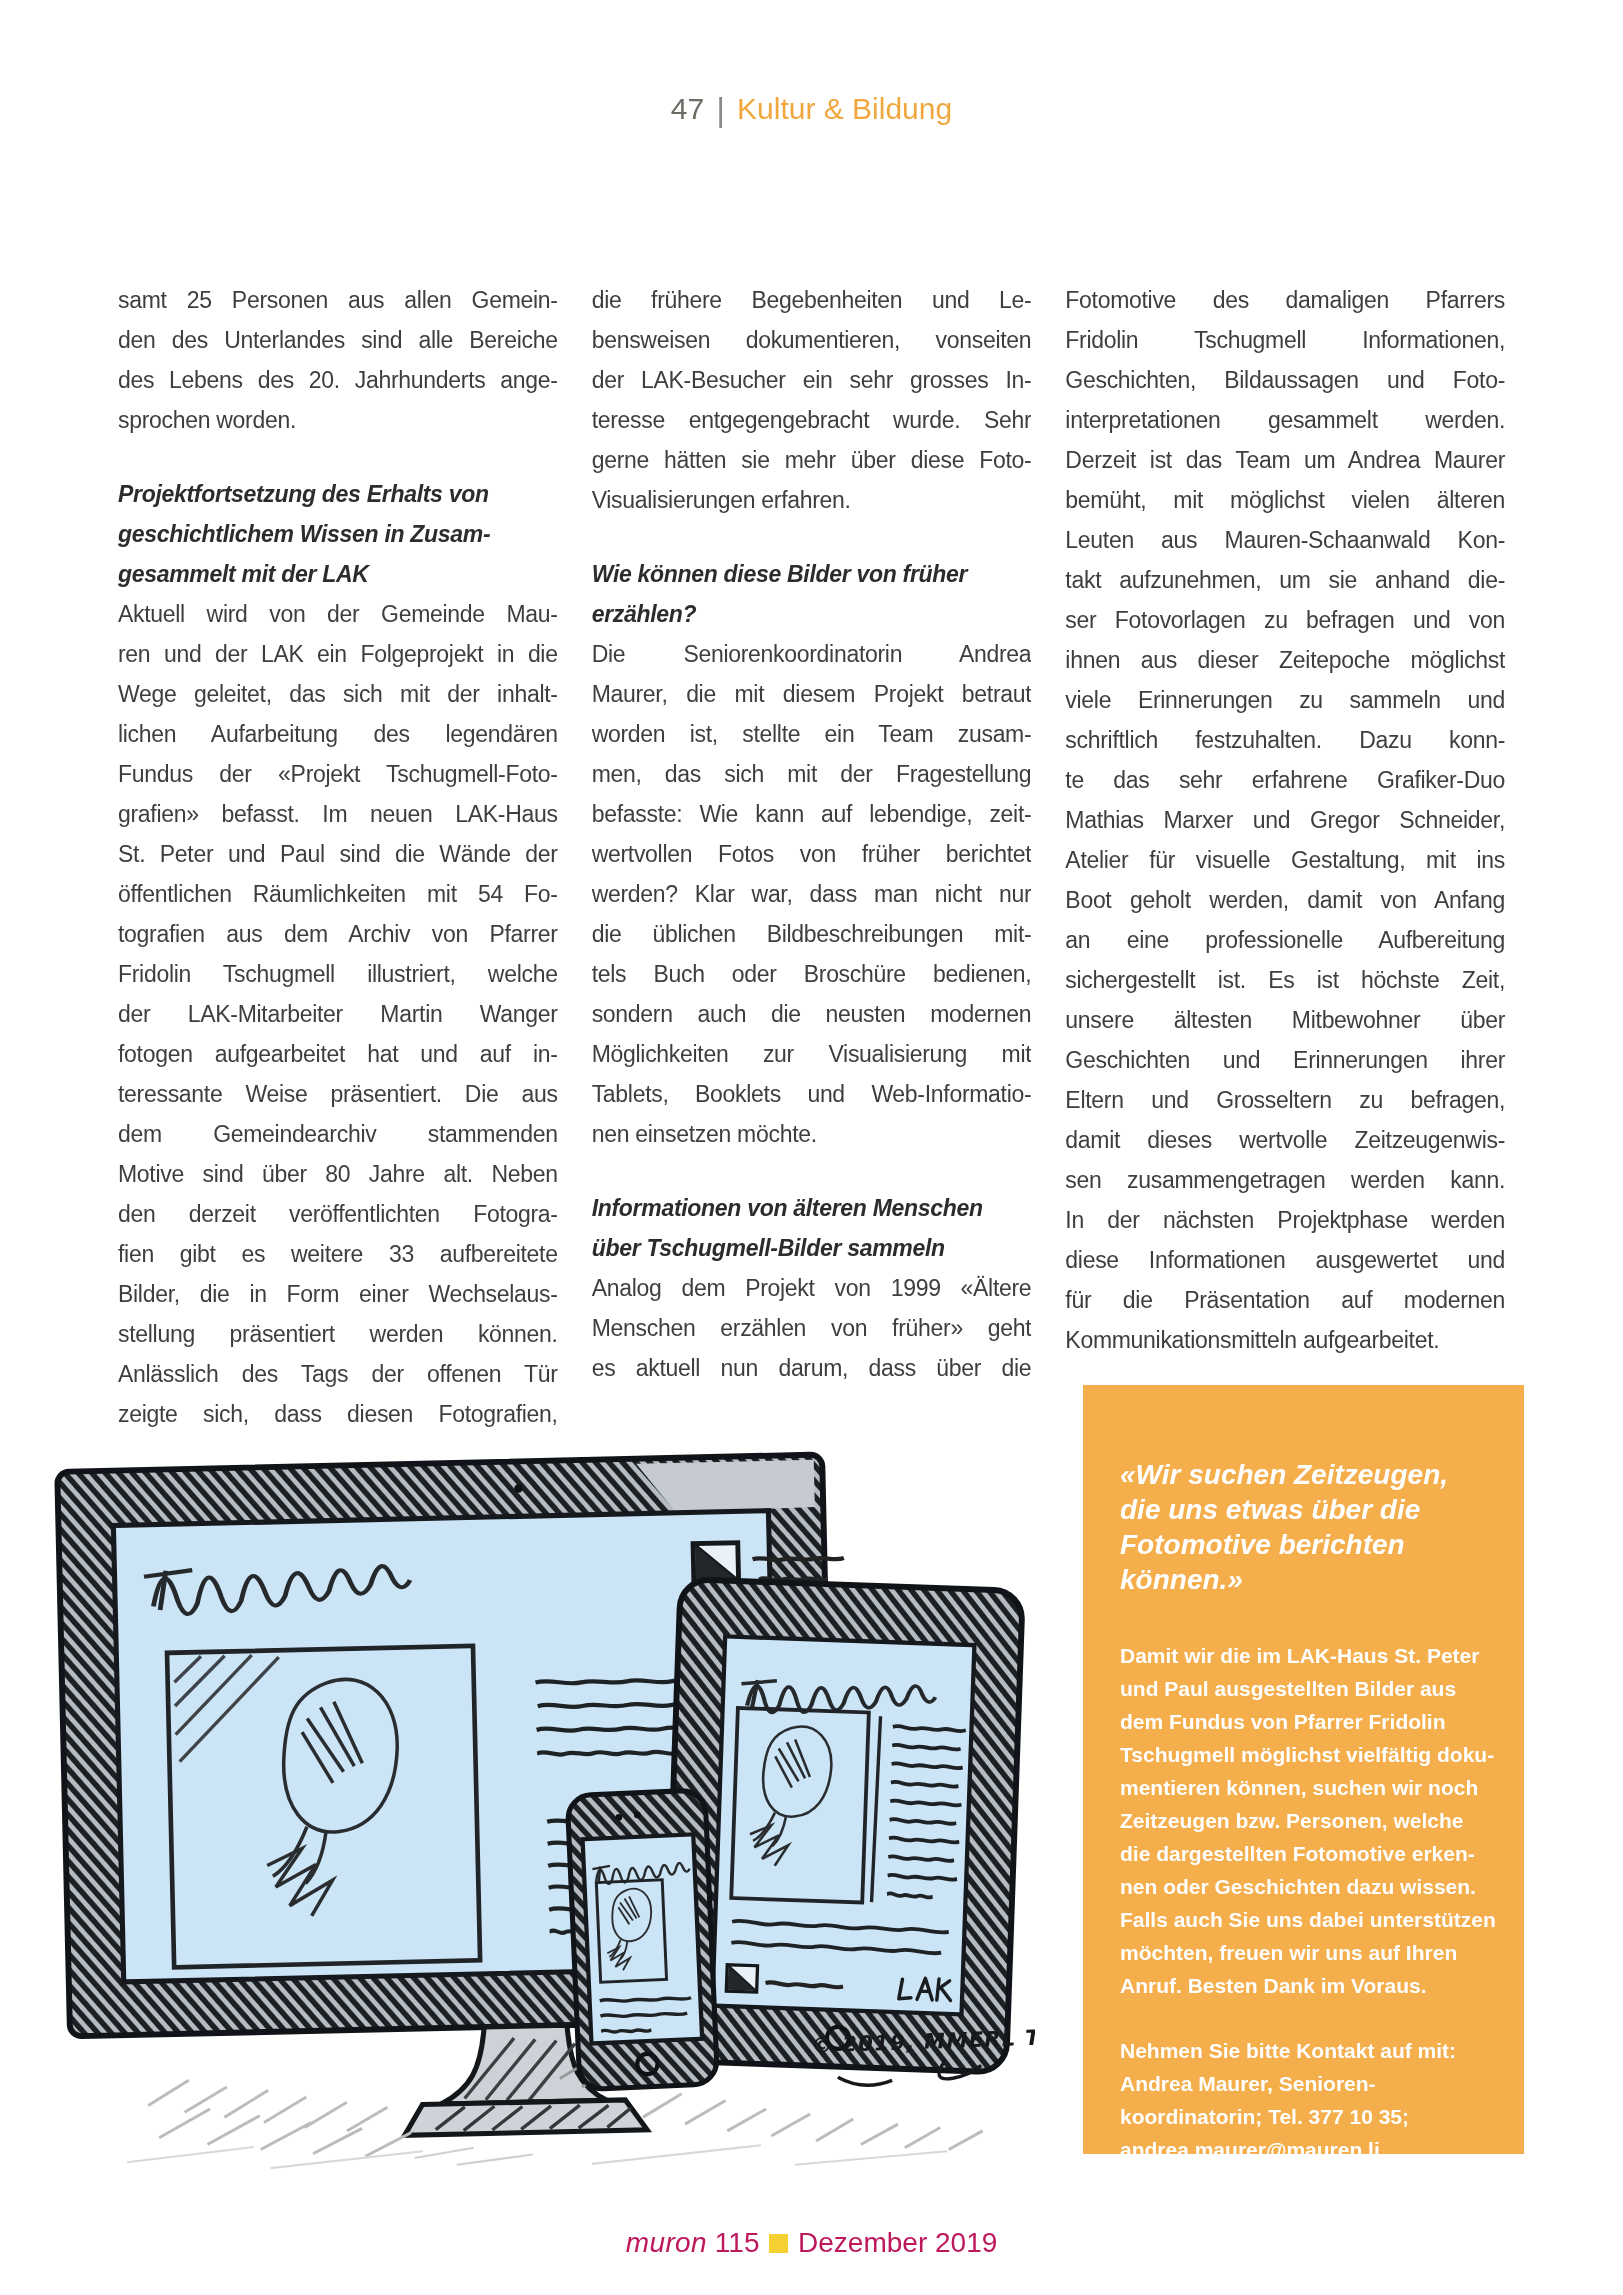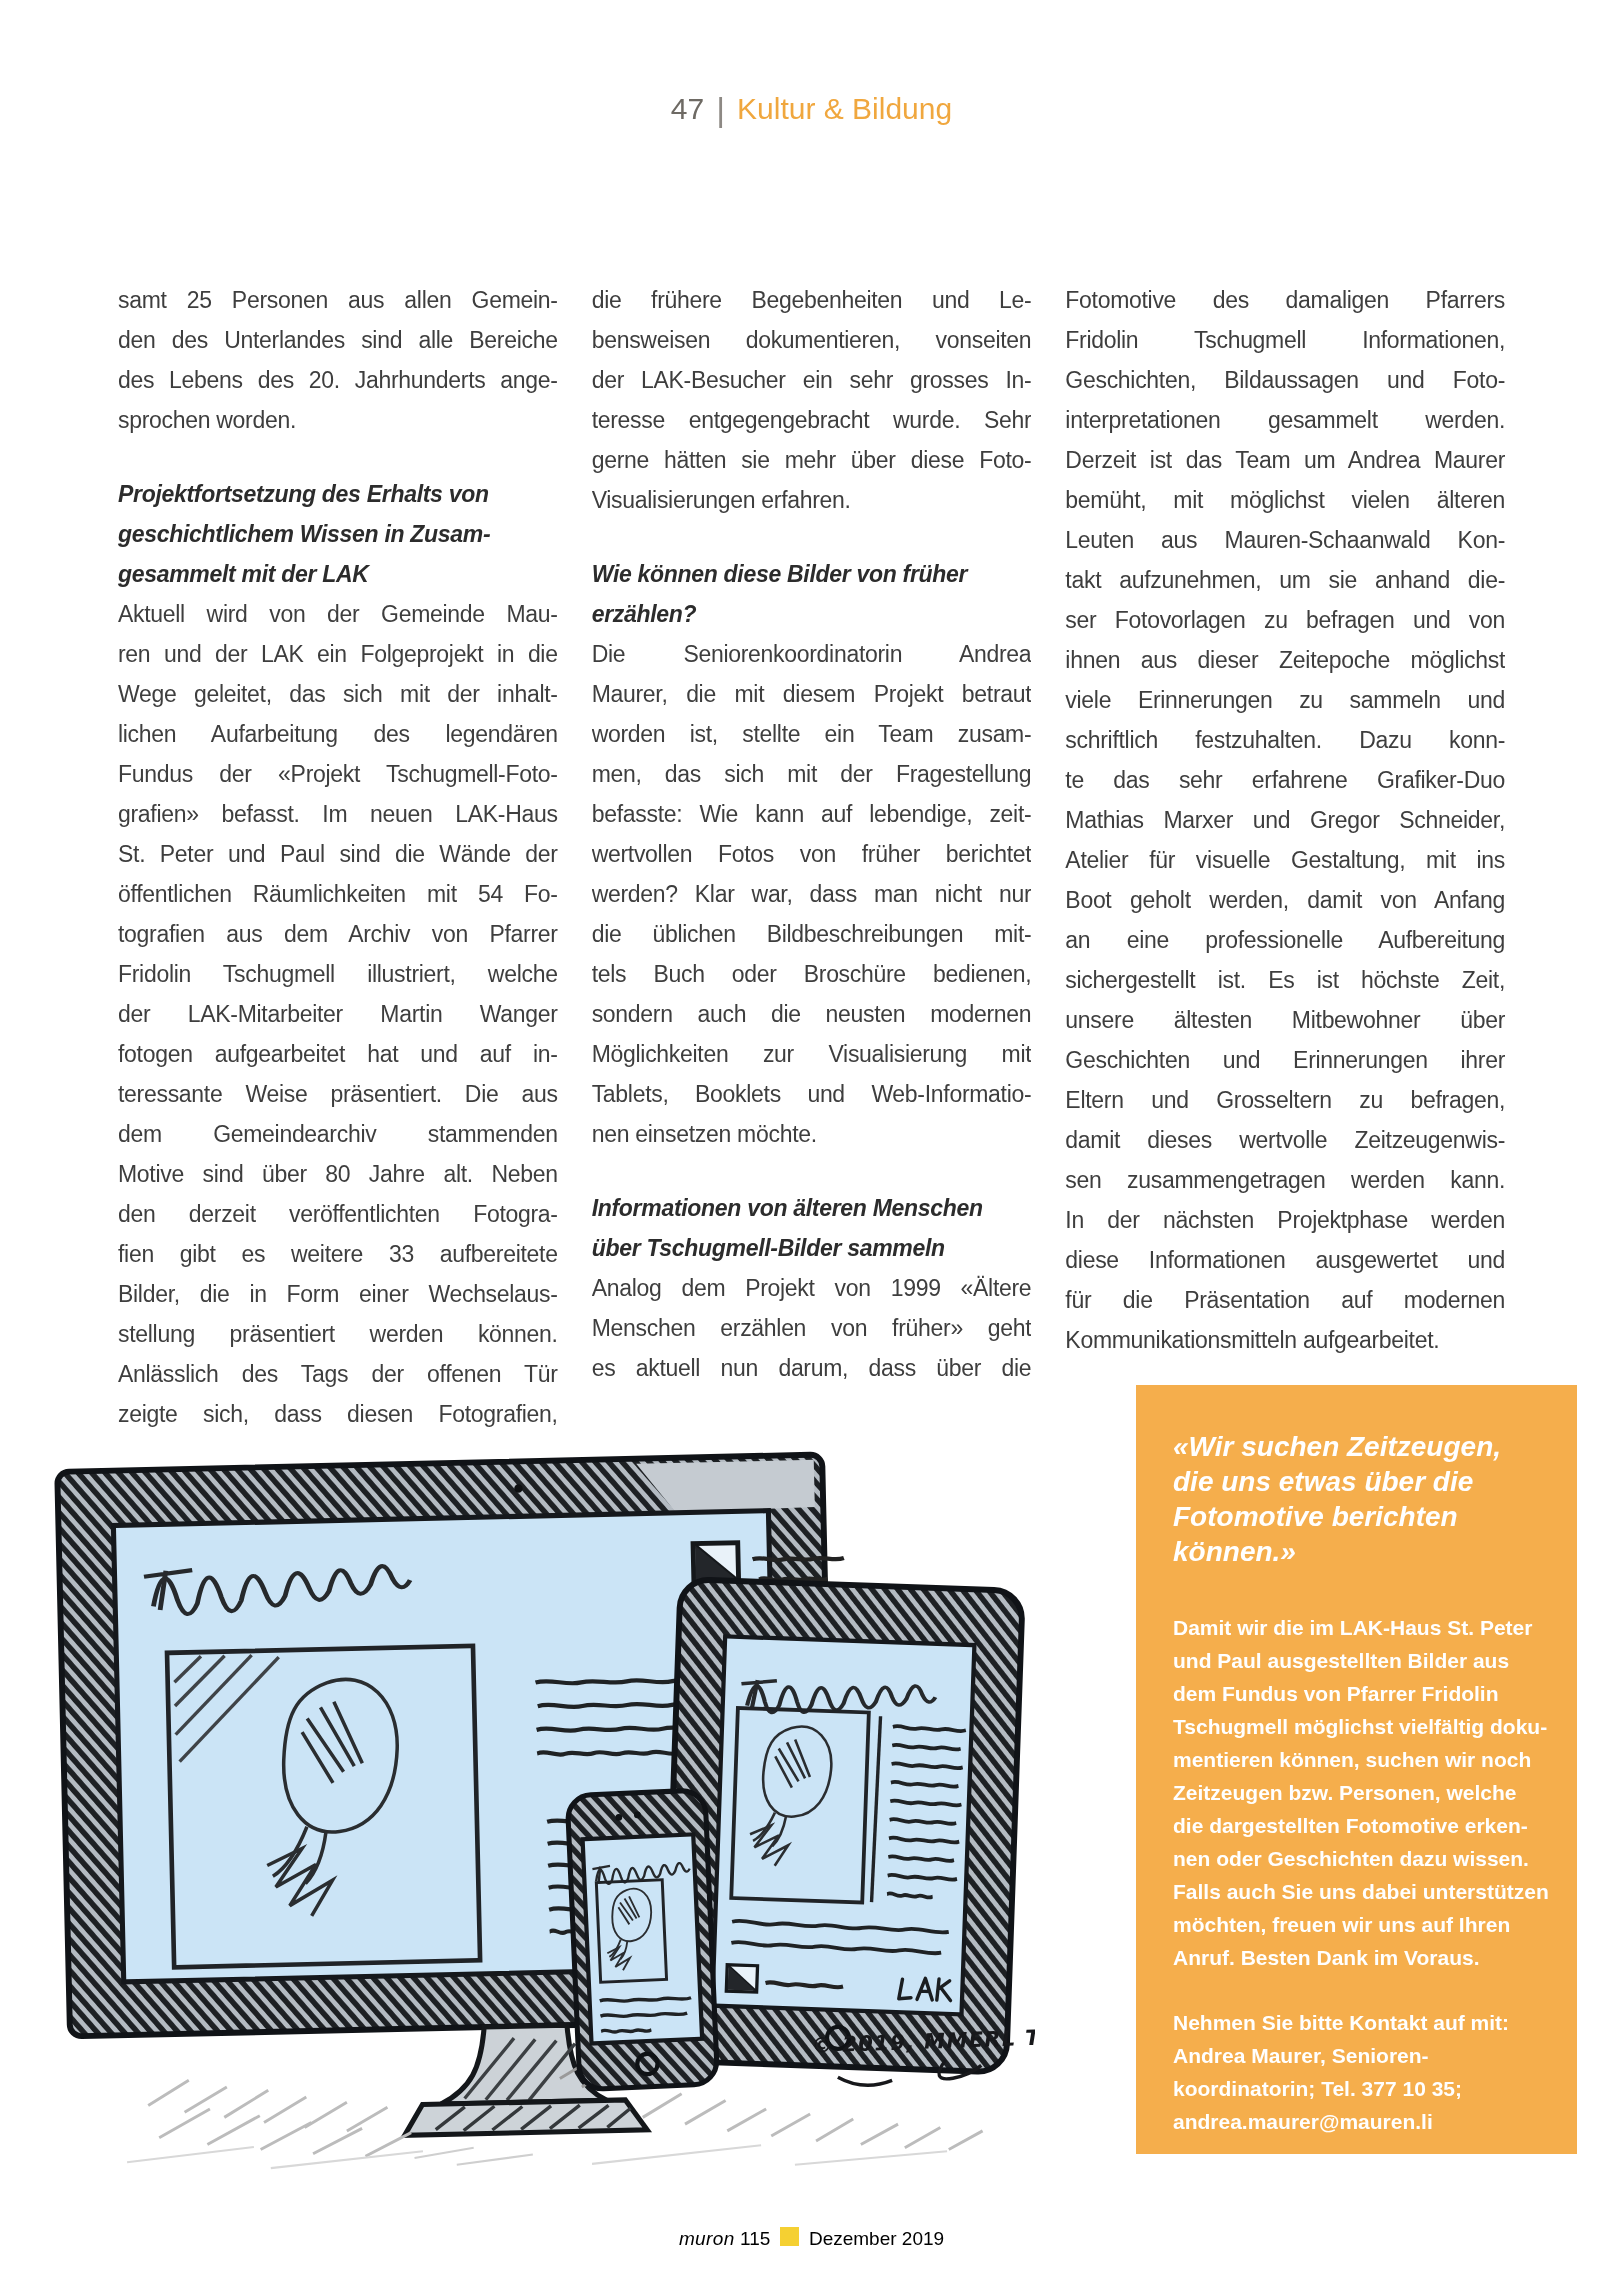--- a/index.html
+++ b/index.html
@@ -14,32 +14,32 @@
   .header .sep{color:#8d8984;font-weight:300;padding:0 12px;font-size:34px;vertical-align:-1.7px;}
   .header .section{color:var(--accent-orange,#f0a73e);}
   
   .columns{position:absolute;top:264px;left:118px;width:1387px;display:flex;gap:34px;}
   .text-column{width:440px;font-size:23px;line-height:40px;letter-spacing:-0.3px;margin-top:16px;}
   .tline{height:40px;overflow:hidden;}
   .tline.just{text-align:justify;text-align-last:justify;}
   .block.heading{font-weight:bold;font-style:italic;color:#2c2c2c;margin-top:34px;}
   .block.heading .tline{white-space:nowrap;overflow:visible;}
   
-  .sidebox{position:absolute;left:1136px;top:1385px;width:441px;height:769px;
-    background:var(--box-orange,#f5ae4c);box-sizing:border-box;padding:44px 37px;color:#ffffff;}
+  .sidebox{position:absolute;left:1083px;top:1385px;width:441px;height:769px;
+    background:var(--box-orange,#f5ae4c);box-sizing:border-box;padding:72px 37px;color:#ffffff;}
   .q-line{font-size:28px;line-height:35px;font-weight:bold;font-style:italic;white-space:nowrap;}
   .box-quote{margin-bottom:42px;}
   .box-line{font-size:21px;line-height:33px;white-space:nowrap;font-weight:bold;}
   .box-contact{margin-top:32px;}
   .contact-heading{font-weight:bold;}
   
   .illu{position:absolute;left:51px;top:1397px;width:984px;height:778px;}
   
   .footer{position:absolute;top:2227px;left:0;width:100%;text-align:center;
-    font-size:19px;color:#000000;}
+    font-size:28px;color:#be185d;}
   .footer .mag{font-style:italic;letter-spacing:0.4px;}
   .footer .sq{display:inline-block;width:18.6px;height:18.6px;background:var(--footer-yellow,#f5d032);
     margin:0 10px;vertical-align:-0.8px;}
 </style>
 </head>
 <body>
 
 <div class="header">
   <span class="pagenum">47</span><span class="sep">|</span><span class="section">Kultur &amp; Bildung</span>
 </div>

